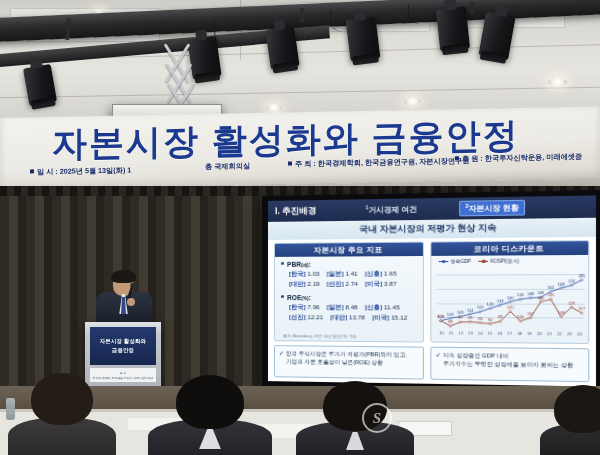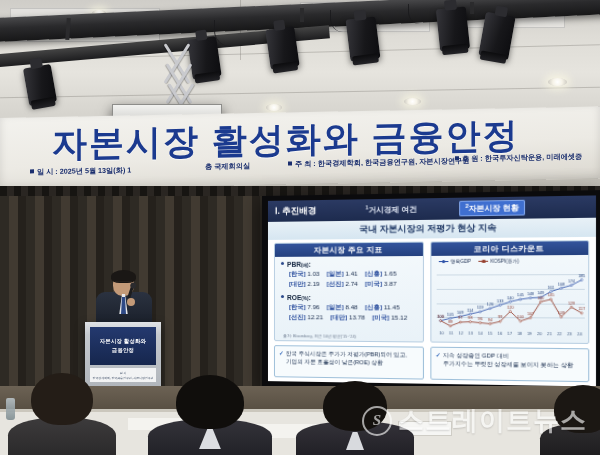--- a/index.html
+++ b/index.html
@@ -521,16 +521,15 @@
     </div>
   <div class="aud a4">
       <div class="shoulders"></div>
       <div class="head"></div>
     </div>
 
   <div class="wm">
     <div class="wm-logo">
         <span>S</span>
       </div>
-    <div class="wm-text">스트레이트뉴스</div>
   </div>
 
 </div>
 
 </body></html>

